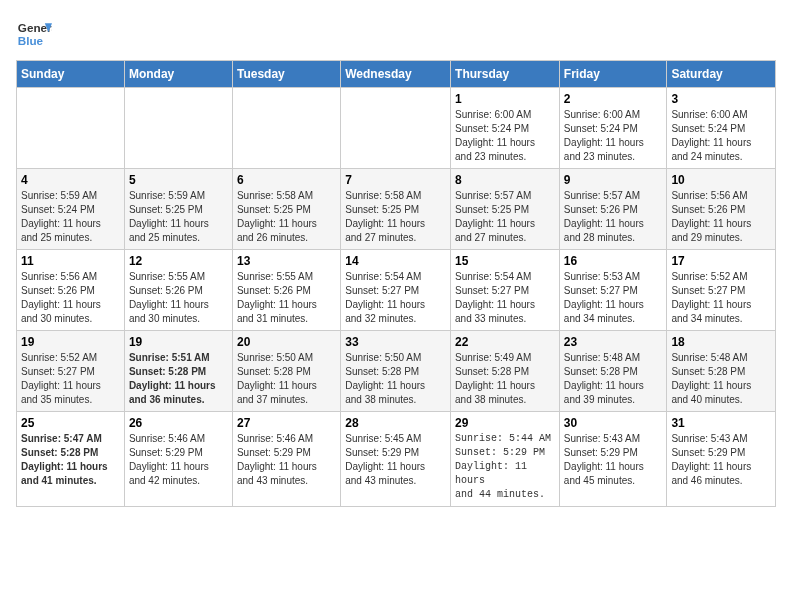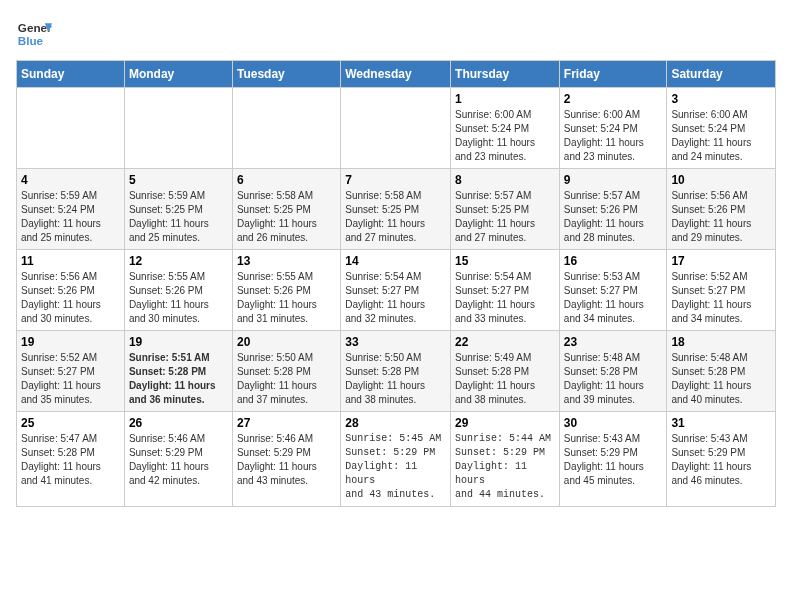--- a/index.html
+++ b/index.html
@@ -283,42 +283,42 @@
           <span class="day-num">18</span>
           <div class="day-info" style="white-space: pre-line;">Sunrise: 5:48 AM
 Sunset: 5:28 PM
 Daylight: 11 hours
 and 40 minutes.</div>
         </td>
       </tr>
       <tr>
         <td>
           <span class="day-num">25</span>
-          <div class="day-info" style="white-space: pre-line;">Sunrise: 5:47 AM
+          <div class="day-info" style="white-space: pre-line; font-weight: bold;">Sunrise: 5:47 AM
 Sunset: 5:28 PM
 Daylight: 11 hours
 and 41 minutes.</div>
         </td>
         <td>
           <span class="day-num">26</span>
           <div class="day-info" style="white-space: pre-line;">Sunrise: 5:46 AM
 Sunset: 5:29 PM
 Daylight: 11 hours
 and 42 minutes.</div>
         </td>
         <td>
           <span class="day-num">27</span>
           <div class="day-info" style="white-space: pre-line;">Sunrise: 5:46 AM
 Sunset: 5:29 PM
 Daylight: 11 hours
 and 43 minutes.</div>
         </td>
         <td>
           <span class="day-num">28</span>
-          <div class="day-info" style="white-space: pre-line; font-family: Liberation Mono, monospace;">Sunrise: 5:45 AM
+          <div class="day-info" style="white-space: pre-line;">Sunrise: 5:45 AM
 Sunset: 5:29 PM
 Daylight: 11 hours
 and 43 minutes.</div>
         </td>
         <td>
           <span class="day-num">29</span>
           <div class="day-info" style="white-space: pre-line; font-family: Liberation Mono, monospace;">Sunrise: 5:44 AM
 Sunset: 5:29 PM
 Daylight: 11 hours
 and 44 minutes.</div>

